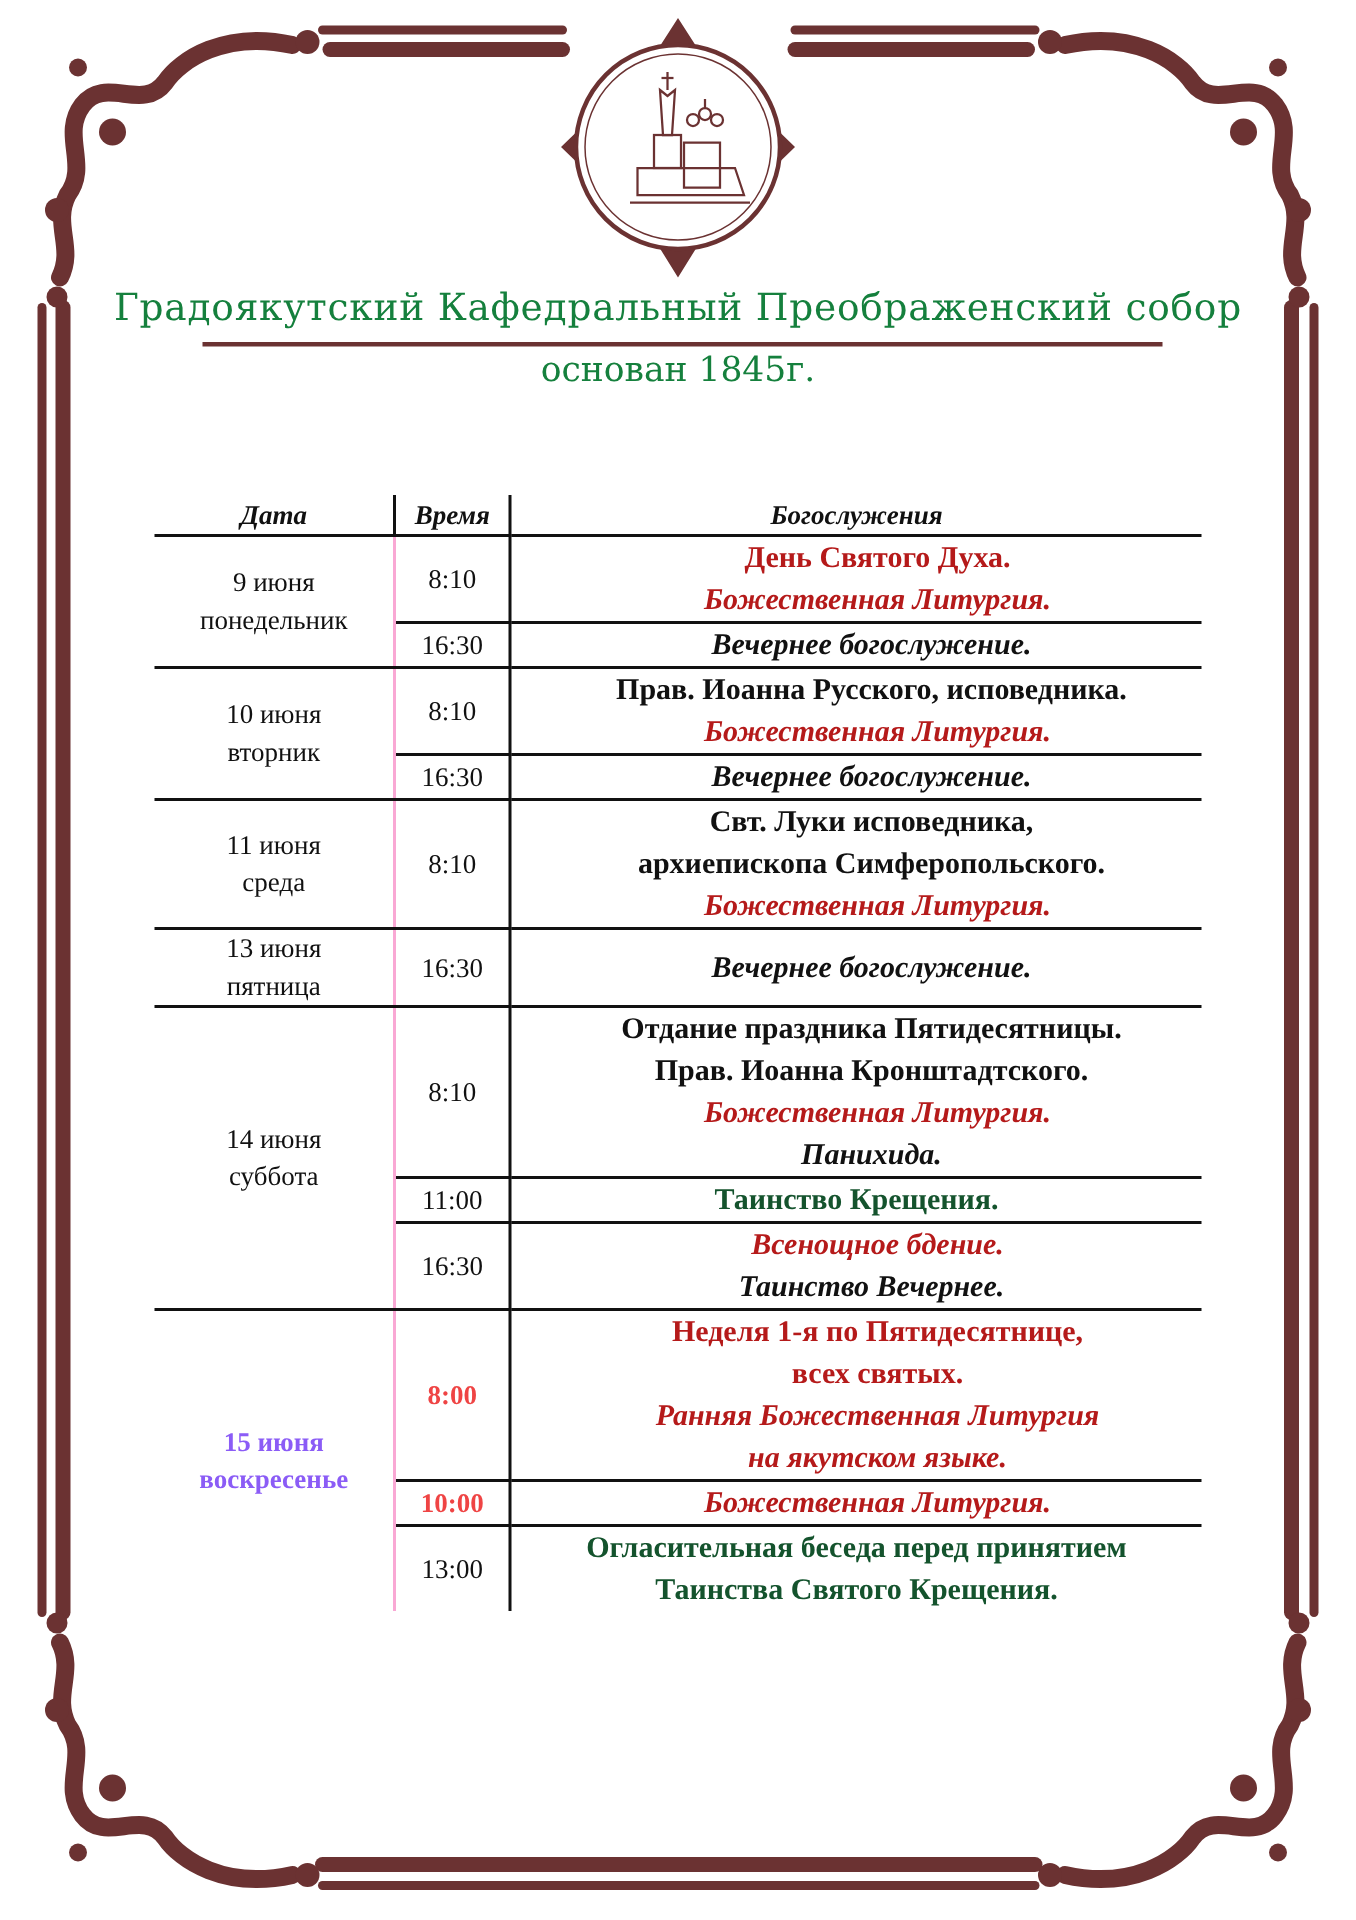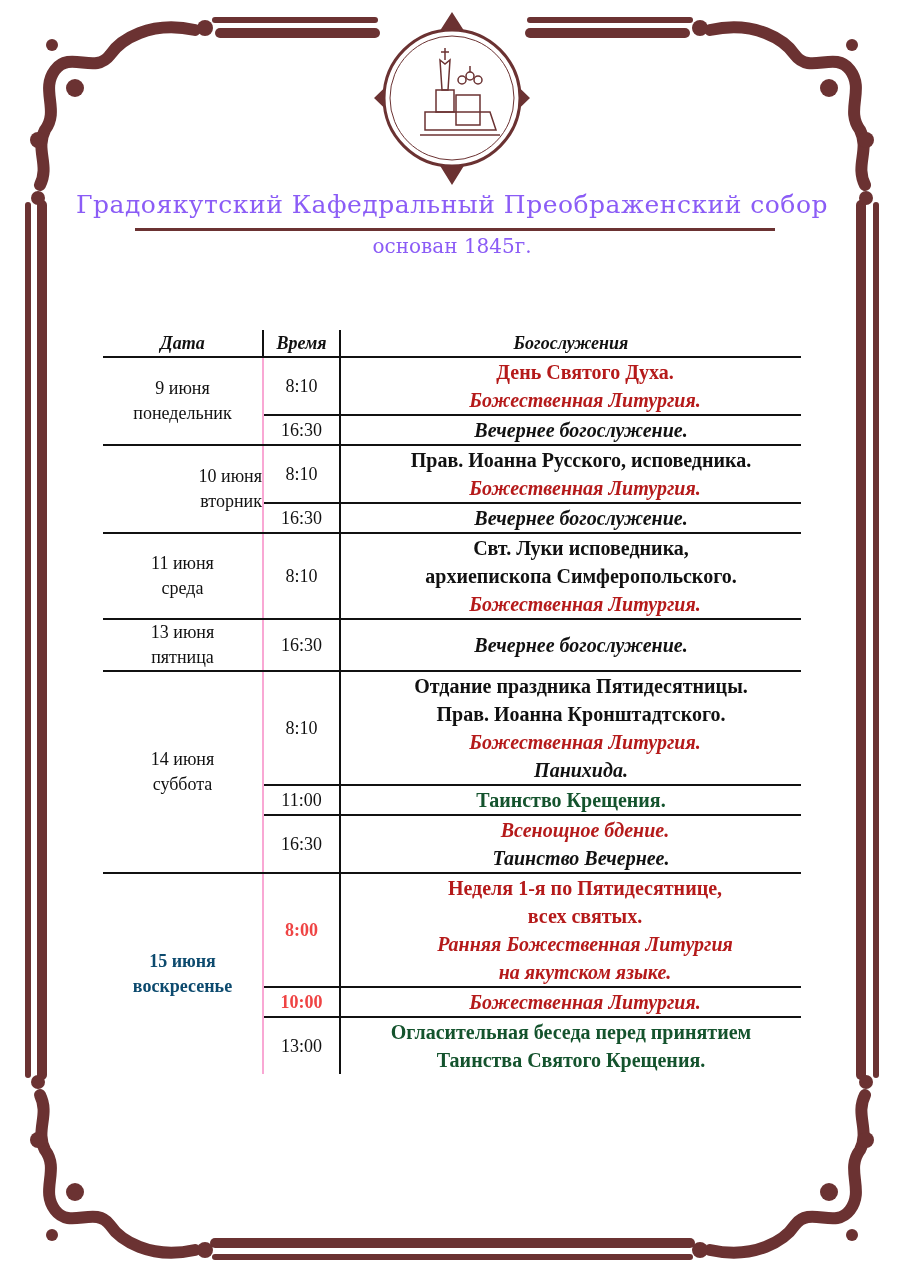--- a/index.html
+++ b/index.html
@@ -1,36 +1,36 @@
 <!DOCTYPE html>
 <html><head>
 <meta charset="utf-8">
 <style>
   html, body { margin:0; padding:0; background:#ffffff; }
   body { width:904px; height:1280px; position:relative; overflow:hidden; font-family:"Liberation Serif", serif; }
   .frame { position:absolute; left:0; top:0; width:904px; height:1280px; }
   .frame svg { position:absolute; left:0; top:0; }
-  .title { position:absolute; left:0; width:904px; text-align:center; color:#8b5cf6; font-family:"DejaVu Serif", serif; }
+  .title { position:absolute; left:0; width:904px; text-align:center; color:#15803d; font-family:"DejaVu Serif", serif; }
   .title-main { top:190px; font-size:25px; letter-spacing:0.5px; }
   .title-rule { position:absolute; left:135px; top:228px; width:640px; height:3px; background:#6b3232; }
-  .title-sub { top:234px; font-size:20px; }
+  .title-sub { top:234px; font-size:23px; }
   table.sched { position:absolute; left:103px; top:330px; width:698px; border-collapse:collapse; table-layout:fixed; }
   table.sched th, table.sched td { padding:0; text-align:center; vertical-align:middle; }
   table.sched th { font-style:italic; font-weight:bold; font-size:18px; height:26px; border-bottom:2px solid #111; color:#111; }
   col.c-date { width:160px; } col.c-time { width:77px; }
   td.date { font-size:18px; line-height:25px; color:#111; border-right:2px solid #f9a8d4; }
   td.time { font-size:18px; color:#111; border-right:2px solid #111; border-bottom:2px solid #111; }
   td.svc { font-size:20px; line-height:28px; padding:2px 0; border-bottom:2px solid #111; }
   th.h-date, th.h-time { border-right:2px solid #111; }
   .bold { font-weight:bold; }
   .it { font-style:italic; }
   .red { color:#b51a1a;margin-left:28px; }
   .blue { color:#14532d; }
   .black { color:#111;padding-left:20px; }
-  td.date.red-date { color:#0c4a6e; font-weight:bold; }
+  td.date.red-date { color:#8b5cf6; font-weight:bold; }
   td.time.red-time { color:#ef4444; font-weight:bold; }
   .line { display:block; }
   tr.last td { border-bottom:none !important; }
 </style>
 </head>
 <body>
 
 <div class="frame">
   <svg width="904" height="1280" viewBox="0 0 904 1280">
     <g fill="none" stroke="#6b3232" stroke-linecap="round">
@@ -131,21 +131,21 @@
       </td>
     </tr>
     <tr>
       <td class="time">16:30</td>
       <td class="svc">
         <span class="line bold it black">Вечернее богослужение.</span>
       </td>
     </tr>
 
     <tr>
-      <td class="date" rowspan="2" style="border-bottom:2px solid #111;text-align:right;">
+      <td class="date" rowspan="2" style="border-bottom:2px solid #111;">
         <span class="line">10 июня</span>
         <span class="line">вторник</span>
       </td>
       <td class="time">8:10</td>
       <td class="svc">
         <span class="line bold black">Прав. Иоанна Русского, исповедника.</span>
         <span class="line bold it red">Божественная Литургия.</span>
       </td>
     </tr>
     <tr>

